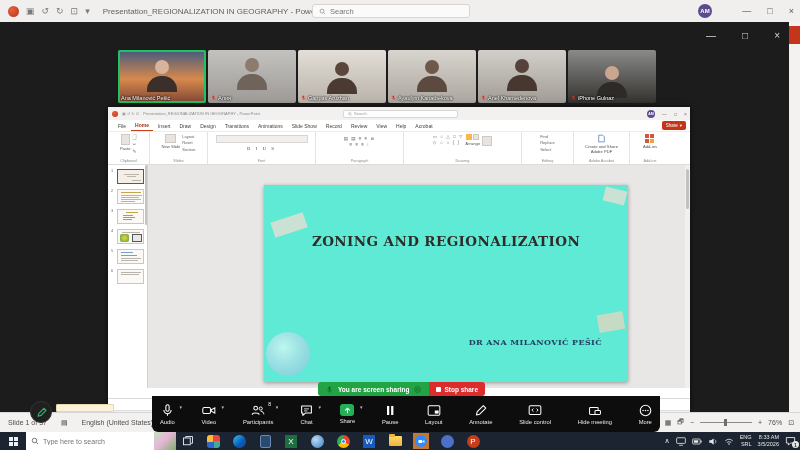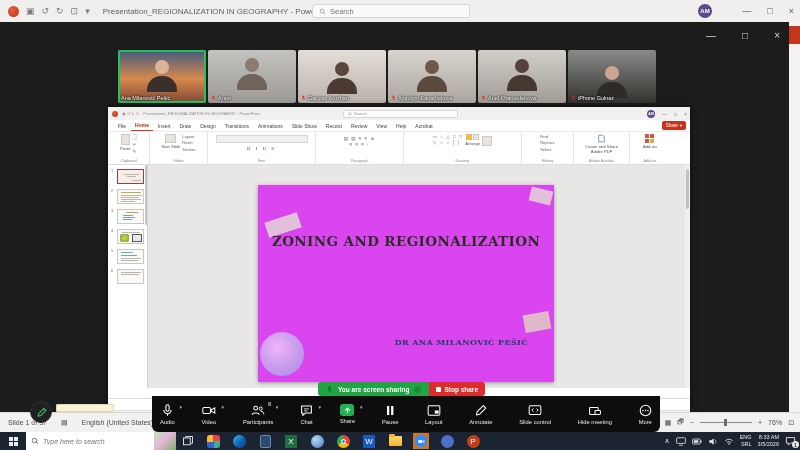--- a/index.html
+++ b/index.html
@@ -52,21 +52,21 @@
 
   .ppt-body { position:relative; height:223px; background:#e9e7e5; }
   .thumb-panel { position:absolute; left:0; top:0; width:40px; height:223px; background:#fff; border-right:1px solid #d4d2d0; padding:4px 2px 0 3px; overflow:hidden; }
   .thumb { display:flex; gap:2px; margin-bottom:5px; }
   .tnum { font-size:3.8px; color:#666; width:4px; }
   .tbox { width:27px; height:15px; background:#fbf9f6; border:1px solid #c9c7c4; position:relative; }
   .tbox.sel { border:1.5px solid #9a3b47; }
   .tline { position:absolute; background:#b9b4ac; height:1px; }
   .scrollv { position:absolute; right:0; top:0; width:3px; height:60px; background:#c6c4c2; border-radius:2px; }
 
-  .canvas { position:absolute; left:150px; top:20px; width:296px; height:197px; background:#d946ef; box-shadow:0 1px 4px rgba(0,0,0,.35); }
+  .canvas { position:absolute; left:156px; top:20px; width:364px; height:197px; background:#5eead4; box-shadow:0 1px 4px rgba(0,0,0,.35); }
   .s-title { position:absolute; left:0; top:48px; width:100%; text-align:center; font-family:"DejaVu Serif", serif; font-weight:bold; font-size:13.5px; line-height:1.3; color:#2f2c28; letter-spacing:.4px; }
   .s-author { position:absolute; right:26px; top:152px; font-family:"DejaVu Serif", serif; font-weight:bold; font-size:8px; color:#224061; letter-spacing:.4px; }
   .globe { position:absolute; left:2px; bottom:6px; width:44px; height:44px; border-radius:50%; background:radial-gradient(circle at 40% 35%, #ffffff 0%, #c3d9ee 45%, #8fb6dd 100%); opacity:.6; }
   .scrap { position:absolute; background:#e5dfd3; opacity:.8; }
 
   .notes { position:absolute; left:0; bottom:-22px; width:582px; height:12px; background:#fff; border-top:1px solid #dddbd9; font-size:5px; color:#9a9a9a; display:flex; align-items:center; padding-left:105px; }
   .i-status { position:absolute; left:0; bottom:-32px; width:582px; height:10px; background:#f3f1f0; border-top:1px solid #e0dedc; display:flex; align-items:center; font-size:4.5px; color:#666; padding:0 6px; justify-content:space-between; }
   .win-scroll { position:absolute; right:0; top:58px; width:5px; height:223px; background:#f2f0ee; }
   .win-scroll .thumbp { position:absolute; left:1px; top:4px; width:3px; height:40px; background:#c3c1bf; border-radius:2px; }
 
@@ -91,21 +91,21 @@
   .slider .knob { position:absolute; left:24px; top:-3px; width:3px; height:7px; background:#6e6e6e; }
   .annot-fab { position:absolute; left:30px; top:401px; width:22px; height:22px; border-radius:50%; background:#202020; border:1px solid #333; display:flex; align-items:center; justify-content:center; z-index:7; }
   .tooltip-frag { position:absolute; left:56px; top:404px; width:58px; height:8px; background:#fbf3d9; border:1px solid #e3d9ae; border-radius:1px; z-index:7; }
 
   
   .taskbar { position:absolute; left:0; top:432px; width:800px; height:18px; background:#1b2430; display:flex; align-items:center; z-index:8; }
   .start { width:26px; height:18px; display:flex; align-items:center; justify-content:center; }
   .start .grid { display:grid; grid-template-columns:4px 4px; grid-template-rows:4px 4px; gap:1px; }
   .start .grid i { background:#e8f1f8; }
   .tsearch { width:150px; height:18px; background:#fff; display:flex; align-items:center; gap:4px; padding-left:5px; position:relative; overflow:hidden; }
-  .tsearch input { border:none; outline:none; font-size:7px; color:#555; width:95px; font-family:"Liberation Sans",sans-serif;font-style:italic; }
+  .tsearch input { border:none; outline:none; font-size:7px; color:#555; width:95px; font-family:"Liberation Sans",sans-serif; }
   .flower { position:absolute; right:0; top:0; width:22px; height:18px; background:linear-gradient(135deg,#bfe3c0 0%, #e8b6d8 45%, #7fae6e 100%); }
   .tv-icon { width:24px; display:flex; justify-content:center; }
   .app { width:16px; height:16px; margin:0 5px; position:relative; display:flex; align-items:center; justify-content:center; }
   .underbar { position:absolute; bottom:-2px; left:2px; width:12px; height:1.5px; background:#6fa8dc; }
   .tray { position:absolute; right:4px; display:flex; align-items:center; gap:6px; color:#e8e8e8; }
   .tray .stack { display:flex; flex-direction:column; font-size:5.5px; line-height:1.2; text-align:right; }
   .noti { position:relative; }
   .noti .nb { position:absolute; right:-3px; bottom:-2px; width:7px; height:7px; border-radius:50%; background:#e8e8e8; color:#1b2430; font-size:5px; display:flex; align-items:center; justify-content:center; font-weight:bold; }
   svg { display:block; }
 </style>

